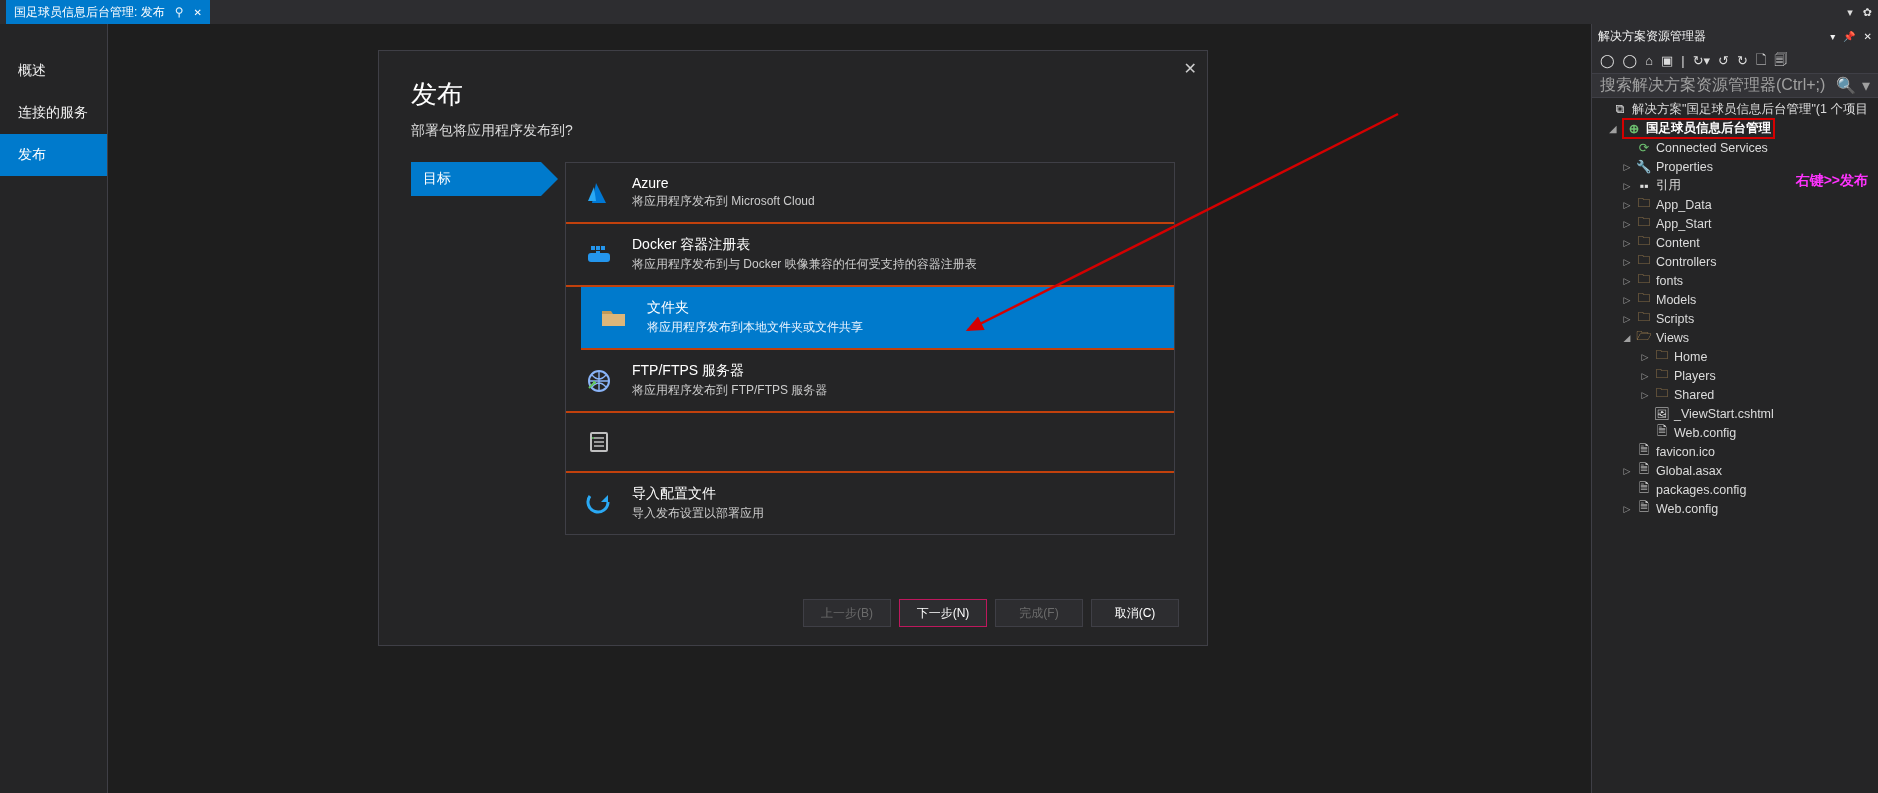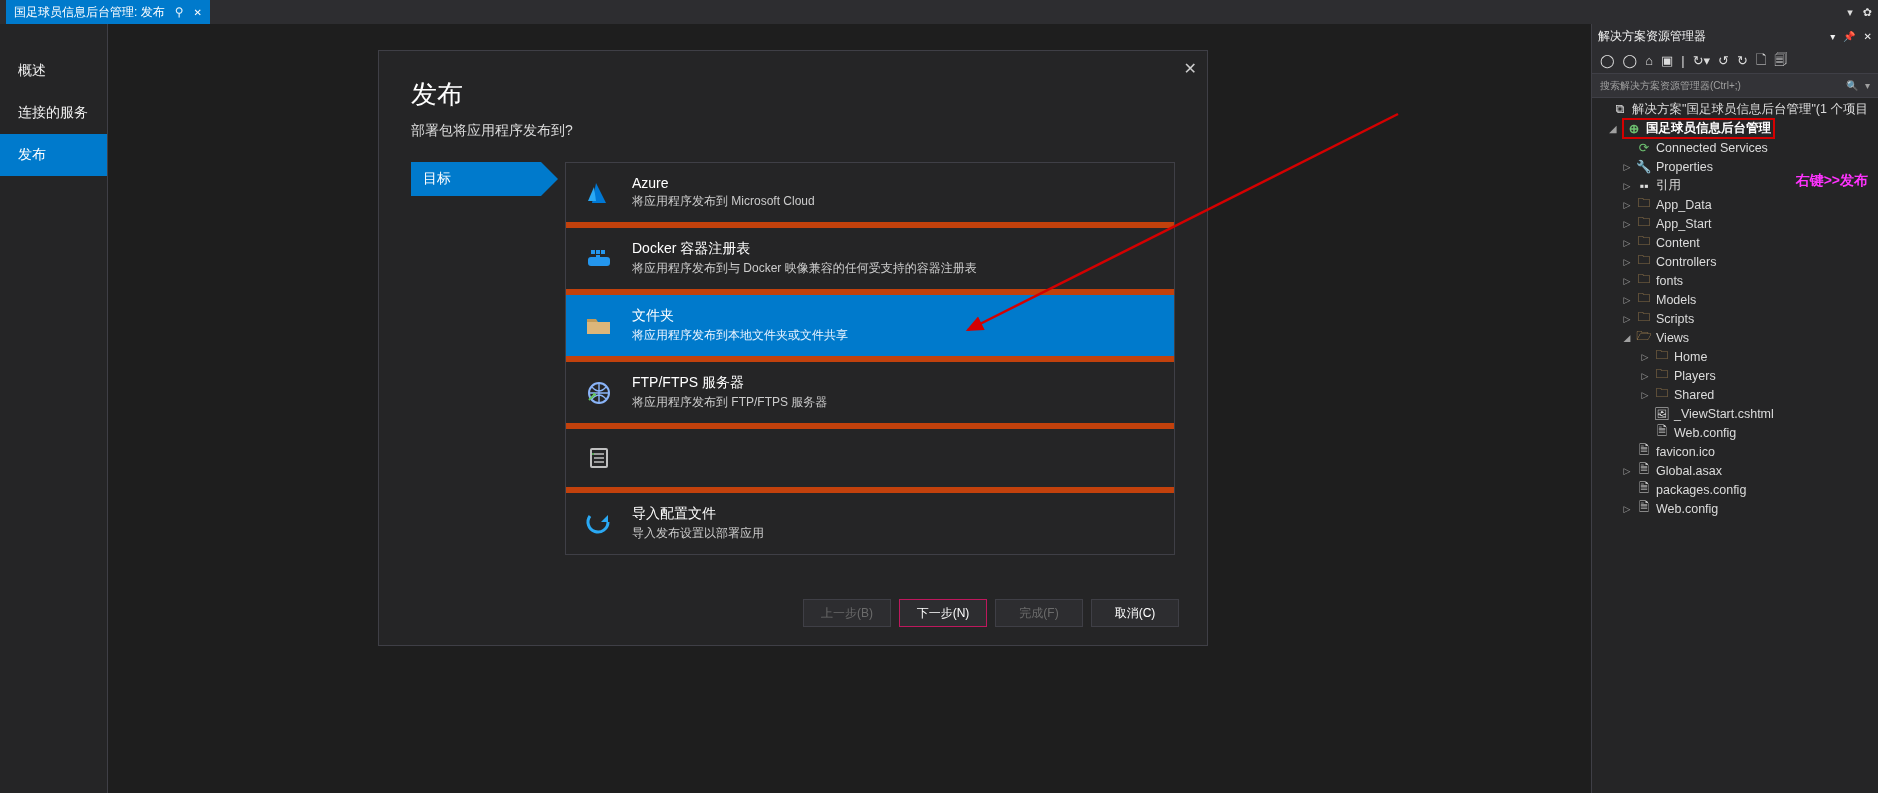--- a/index.html
+++ b/index.html
@@ -140,27 +140,28 @@
   .options {
     flex: 1;
     margin-left: 24px;
     border: 1px solid #3f3f46;
   }
   .option {
     display: flex;
     align-items: center;
     gap: 16px;
     padding: 12px 16px;
-    border-bottom: 6px solid #c2410c;
+    border-bottom: 2px solid #c2410c;
     cursor: pointer;
   }
   .option:last-child { border-bottom: none; }
   .option.selected {
     background: #007acc;
     color: #fff;
+    margin-left: 15px;
   }
   .opt-icon {
     width: 34px;
     height: 34px;
     display: flex;
     align-items: center;
     justify-content: center;
     flex-shrink: 0;
   }
   .opt-text { display: flex; flex-direction: column; gap: 2px; }
@@ -233,21 +234,21 @@
     font-size: 13px;
   }
   .sln-search {
     height: 24px;
     background: #333337;
     border-bottom: 1px solid #3f3f46;
     display: flex;
     align-items: center;
     padding: 0 8px;
     color: #a0a0a0;
-    font-size: 10px;
+    font-size: 16px;
   }
   .sln-search .mag { margin-left: auto; display:flex; gap:6px; }
 
   .tree {
     flex: 1;
     overflow: hidden;
     padding: 2px 0;
   }
   .node {
     display: flex;

